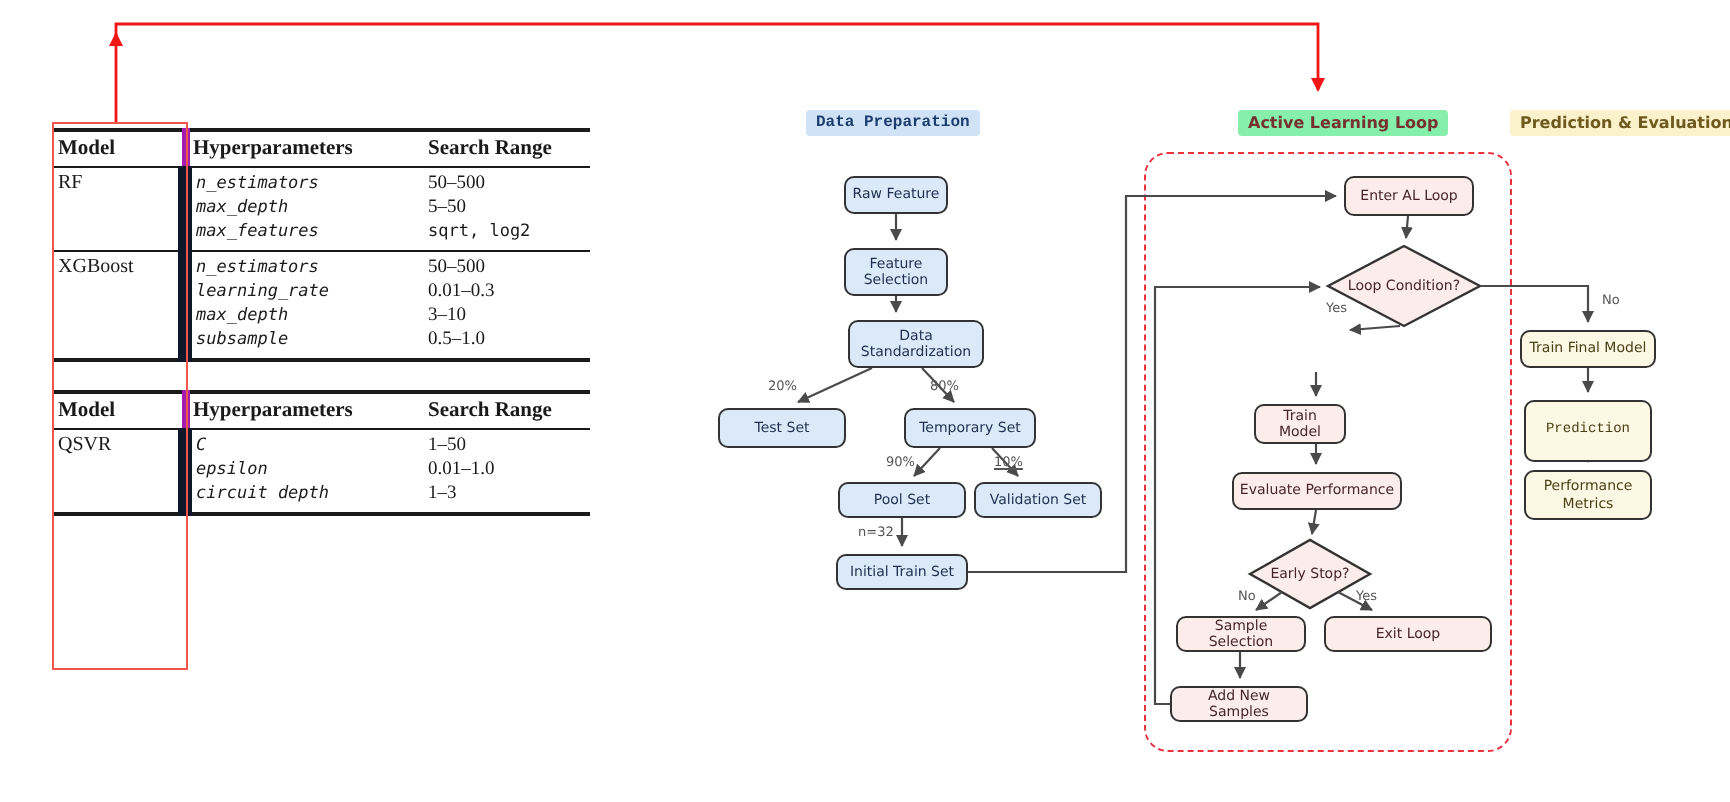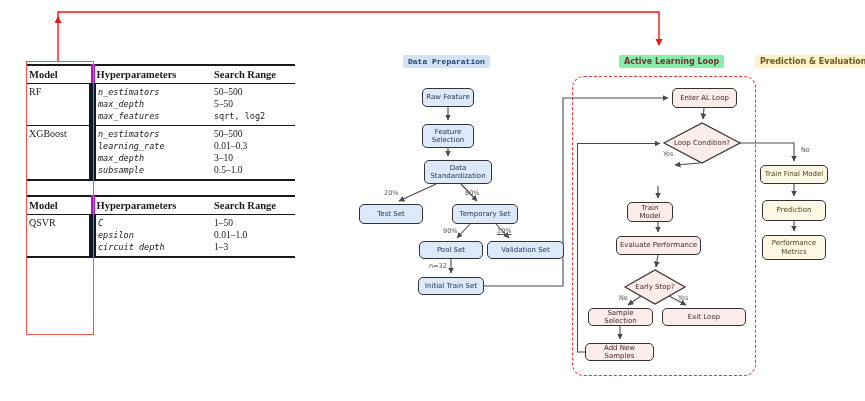--- a/index.html
+++ b/index.html
@@ -164,34 +164,34 @@
   <div class="sec-label blue" style="left:403px;top:55px;font-family:Liberation Mono, monospace;">Data Preparation</div>
   <div class="sec-label pink" style="left:619px;top:55px;">Active Learning Loop</div>
   <div class="sec-label yellow" style="left:755px;top:55px;">Prediction &amp; Evaluation</div>
 
   <div class="node blue" style="left:422px;top:88px;width:52px;height:19px;">Raw Feature</div>
   <div class="node blue" style="left:422px;top:124px;width:52px;height:24px;">Feature Selection</div>
   <div class="node blue" style="left:424px;top:160px;width:68px;height:24px;">Data Standardization</div>
   <div class="node blue" style="left:359px;top:204px;width:64px;height:20px;">Test Set</div>
   <div class="node blue" style="left:452px;top:204px;width:66px;height:20px;">Temporary Set</div>
   <div class="node blue" style="left:419px;top:241px;width:64px;height:18px;">Pool Set</div>
-  <div class="node blue" style="left:487px;top:241px;width:77px;height:18px;">Validation Set</div>
+  <div class="node blue" style="left:487px;top:241px;width:64px;height:18px;">Validation Set</div>
   <div class="node blue" style="left:418px;top:277px;width:66px;height:18px;">Initial Train Set</div>
 
   <div class="node pink" style="left:672px;top:88px;width:65px;height:20px;">Enter AL Loop</div>
   <div class="diamond-label" style="left:664px;top:136px;width:76px;height:14px;">Loop Condition?</div>
   <div class="node pink" style="left:627px;top:202px;width:46px;height:20px;">Train Model</div>
   <div class="node pink" style="left:616px;top:236px;width:85px;height:19px;">Evaluate Performance</div>
   <div class="diamond-label" style="left:625px;top:281px;width:60px;height:12px;">Early Stop?</div>
   <div class="node pink" style="left:588px;top:308px;width:65px;height:18px;">Sample Selection</div>
   <div class="node pink" style="left:662px;top:308px;width:84px;height:18px;">Exit Loop</div>
   <div class="node pink" style="left:585px;top:343px;width:69px;height:18px;">Add New Samples</div>
 
   <div class="node yellow" style="left:760px;top:165px;width:68px;height:19px;">Train Final Model</div>
-  <div class="node yellow" style="left:762px;top:200px;width:64px;height:21px;">Prediction</div>
+  <div class="node yellow" style="left:762px;top:200px;width:64px;height:31px;font-family:Liberation Mono, monospace;">Prediction</div>
   <div class="node yellow" style="left:762px;top:235px;width:64px;height:25px;">Performance Metrics</div>
 
   <div class="edge-label" style="left:384px;top:189px;">20%</div>
   <div class="edge-label" style="left:465px;top:189px;">80%</div>
   <div class="edge-label" style="left:443px;top:227px;">90%</div>
   <div class="edge-label" style="left:497px;top:227px;text-decoration:underline;">10%</div>
   <div class="edge-label" style="left:429px;top:262px;">n=32</div>
   <div class="edge-label" style="left:663px;top:150px;">Yes</div>
   <div class="edge-label" style="left:801px;top:146px;">No</div>
   <div class="edge-label" style="left:619px;top:294px;">No</div>

